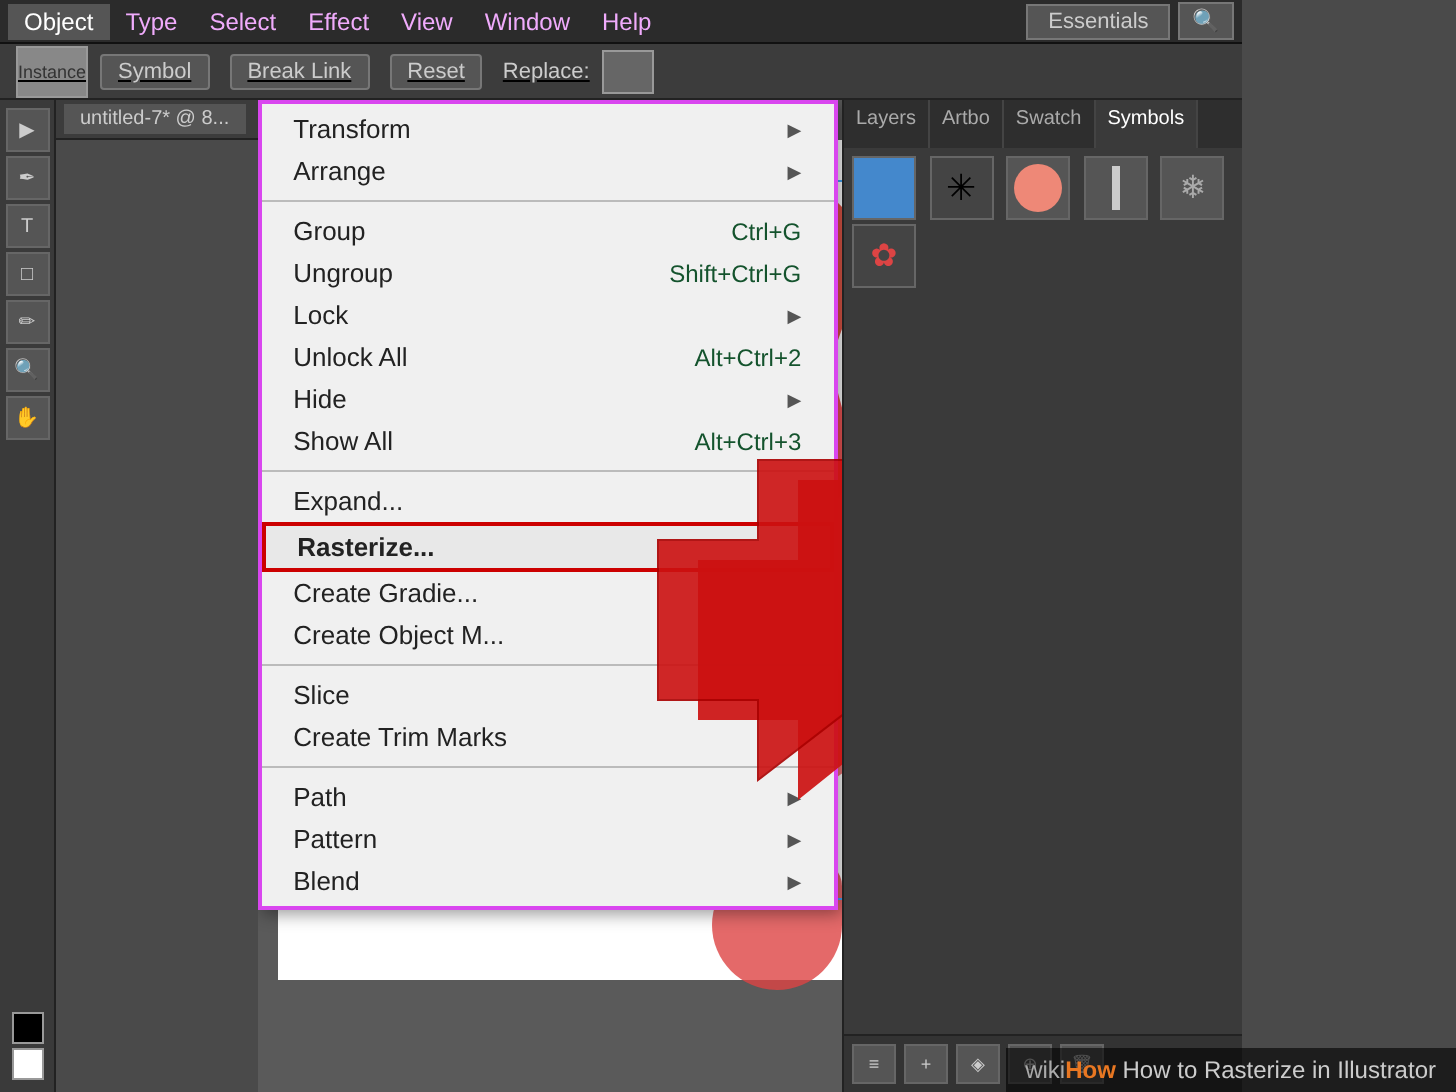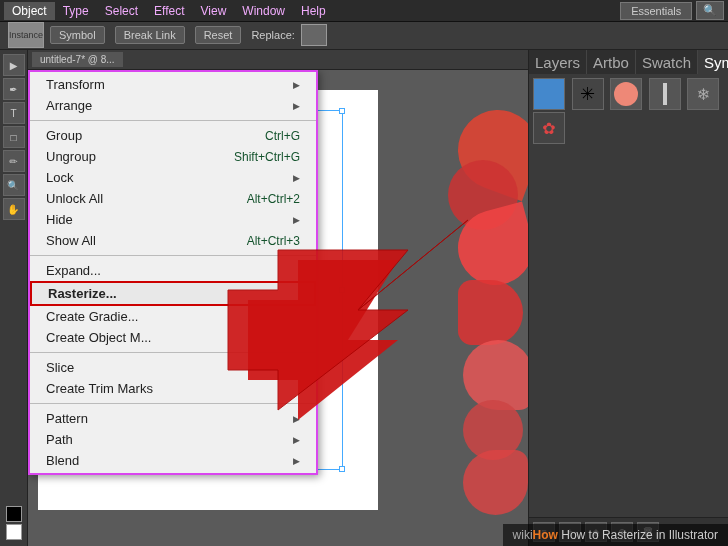--- a/index.html
+++ b/index.html
@@ -128,21 +128,21 @@
       display: flex;
       flex-direction: column;
     }
     .panel-tabs {
       display: flex;
       background: #2e2e2e;
       height: 24px;
     }
     .panel-tab {
       color: #aaa;
-      font-size: 15px;
+      font-size: 10px;
       padding: 4px 6px;
       cursor: pointer;
       border-right: 1px solid #444;
     }
     .panel-tab.active {
       color: #fff;
       background: #3a3a3a;
     }
     .panel-symbols-grid {
       display: grid;
@@ -247,51 +247,52 @@
     .wikihow-bar span.wiki {
       color: #aaa;
     }
     .wikihow-bar span.how {
       color: #e87722;
       font-weight: bold;
     }
 
     .canvas-wrapper {
       display: flex;
-      flex-direction: column;
+      flex-direction: row;
       flex: 1;
     }
 
     
     .symbol-toolbar-full {
       background: #3c3c3c;
       height: 28px;
       display: flex;
-      align-items: flex-start;
+      align-items: flex-end;
       padding: 0 8px;
       border-bottom: 1px solid #222;
       gap: 6px;
+      text-decoration: underline;
     }
 
     .instance-box {
       display: flex;
       flex-direction: column;
       align-items: flex-start;
     }
     .instance-top {
       display: flex;
       align-items: center;
       gap: 6px;
     }
 
     .full-layout {
       display: flex;
       flex-direction: column;
       height: 546px;
-      width: 728px;
+      width: 621px;
     }
 
     .content-row {
       display: flex;
       flex: 1;
       overflow: hidden;
     }
 
     
     .instance-icon-area {
@@ -450,24 +451,24 @@
             </div>
             <div class="menu-item">
               <span class="menu-item-label">Create Trim Marks</span>
             </div>
           </div>
 
           <div class="menu-divider"></div>
 
           <div class="menu-section">
             <div class="menu-item has-submenu">
+              <span class="menu-item-label">Path</span>
+            </div>
+            <div class="menu-item has-submenu">
               <span class="menu-item-label">Pattern</span>
-            </div>
-            <div class="menu-item has-submenu">
-              <span class="menu-item-label">Path</span>
             </div>
             <div class="menu-item has-submenu">
               <span class="menu-item-label">Blend</span>
             </div>
           </div>
         </div>
 
         <svg class="arrow-container" style="position:absolute;top:140px;left:190px;width:280px;height:220px;pointer-events:none;z-index:200;">
           <polygon points="260,20 130,130 180,130 80,210 80,170 30,170 30,90 80,90 80,50 180,50 130,130" fill="#cc1111" opacity="0.92"></polygon>
 

